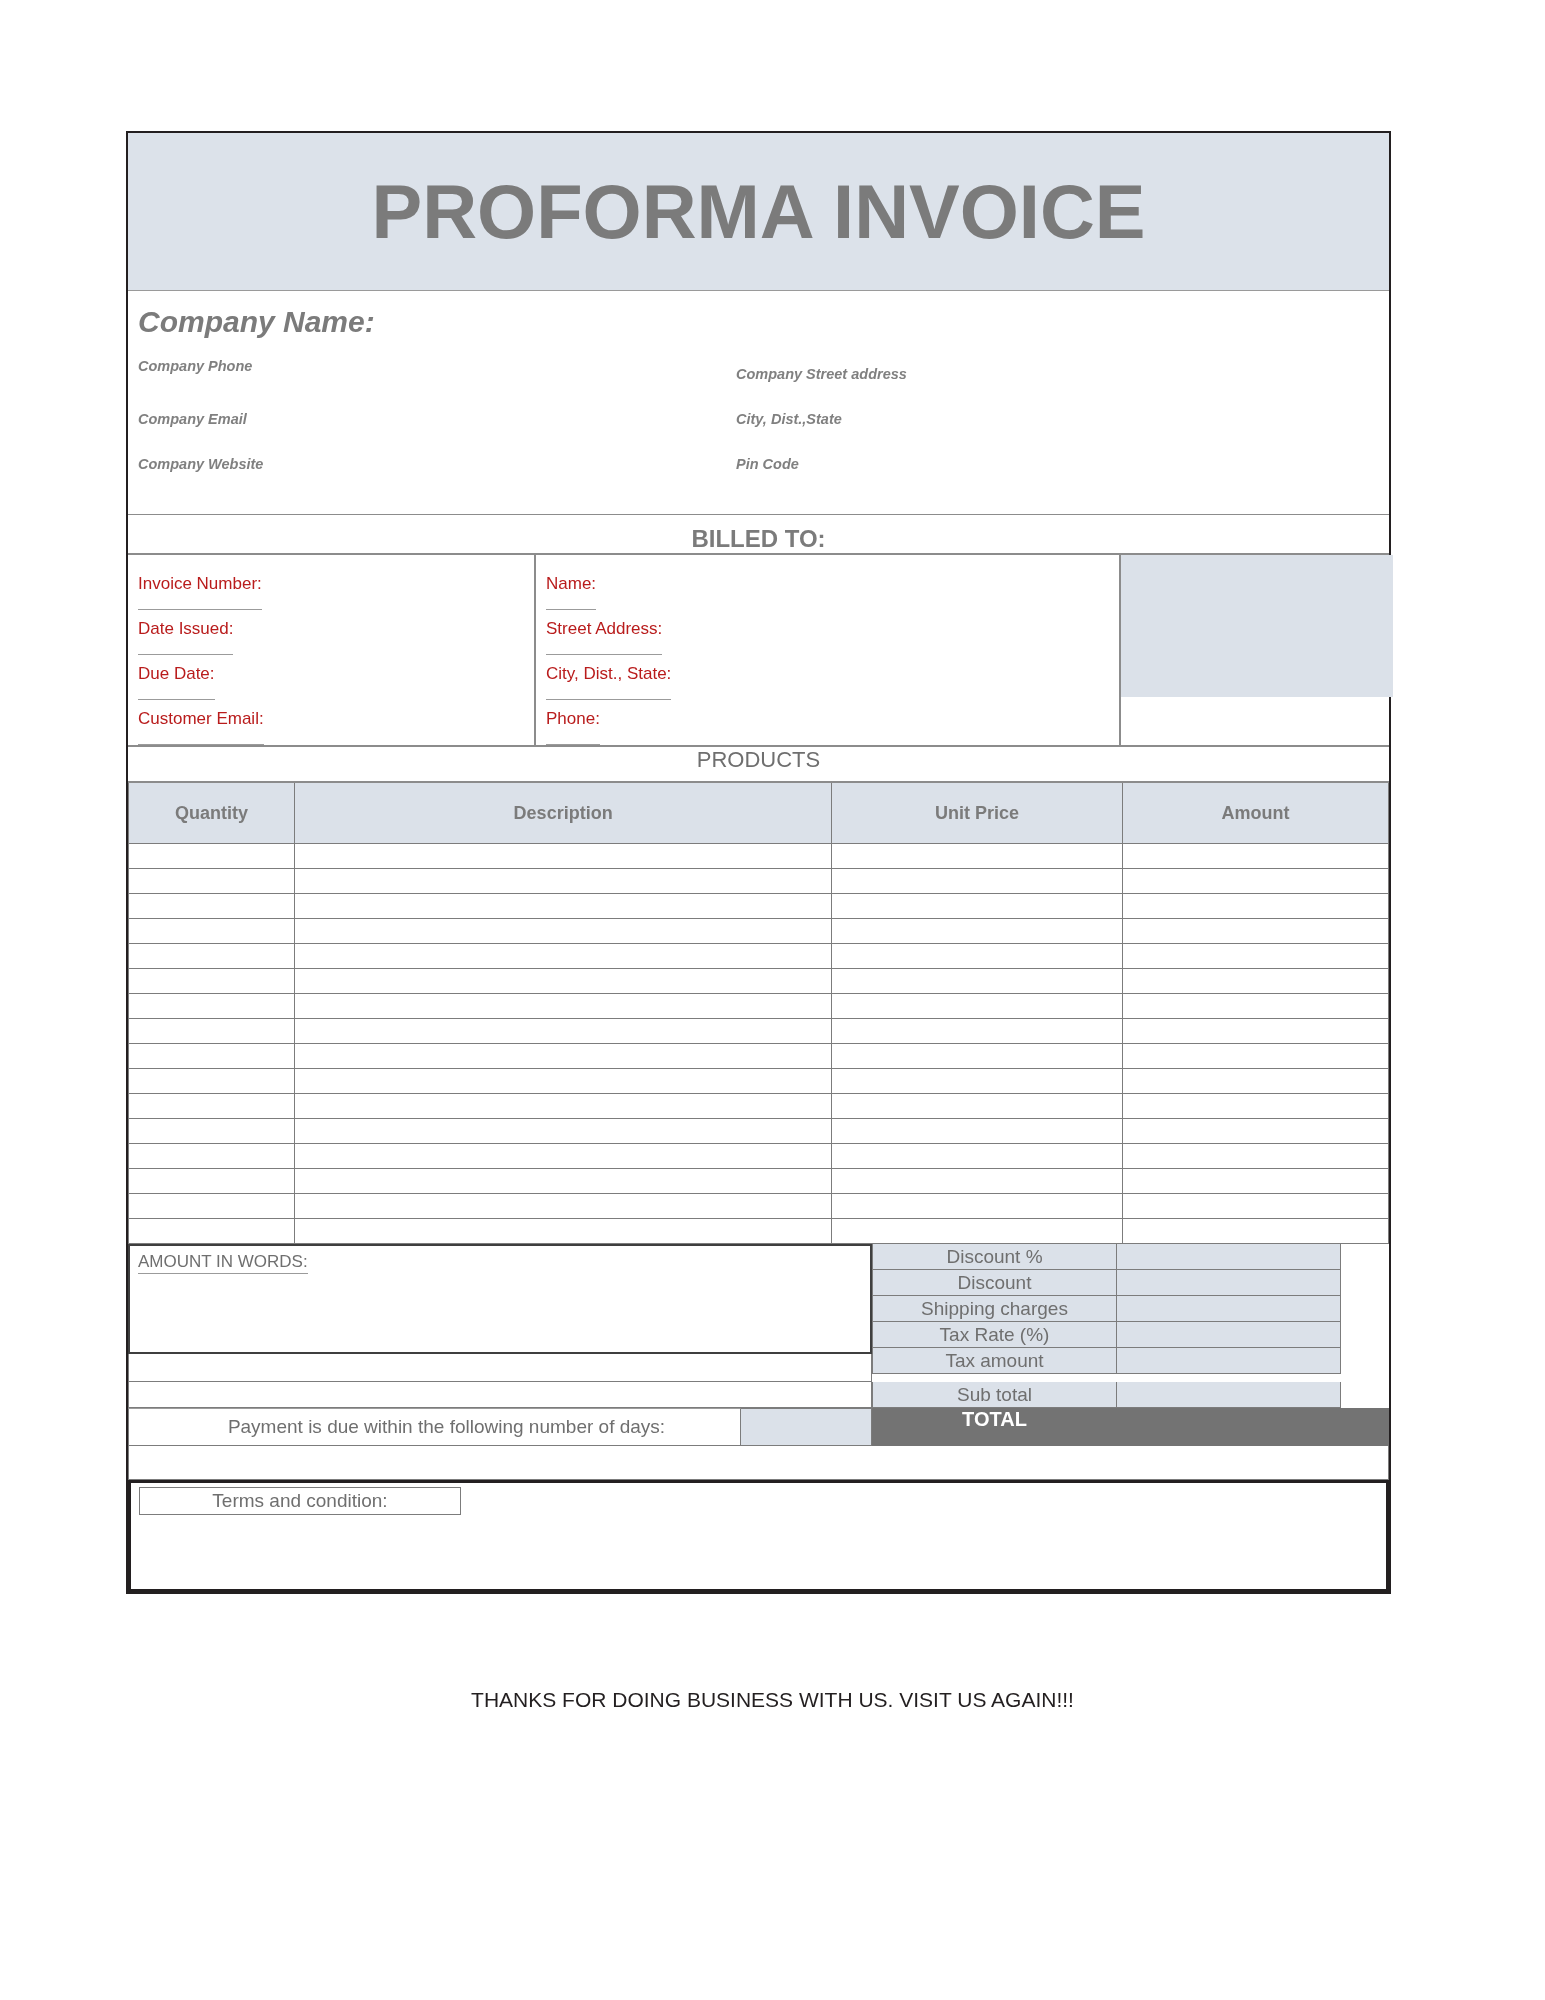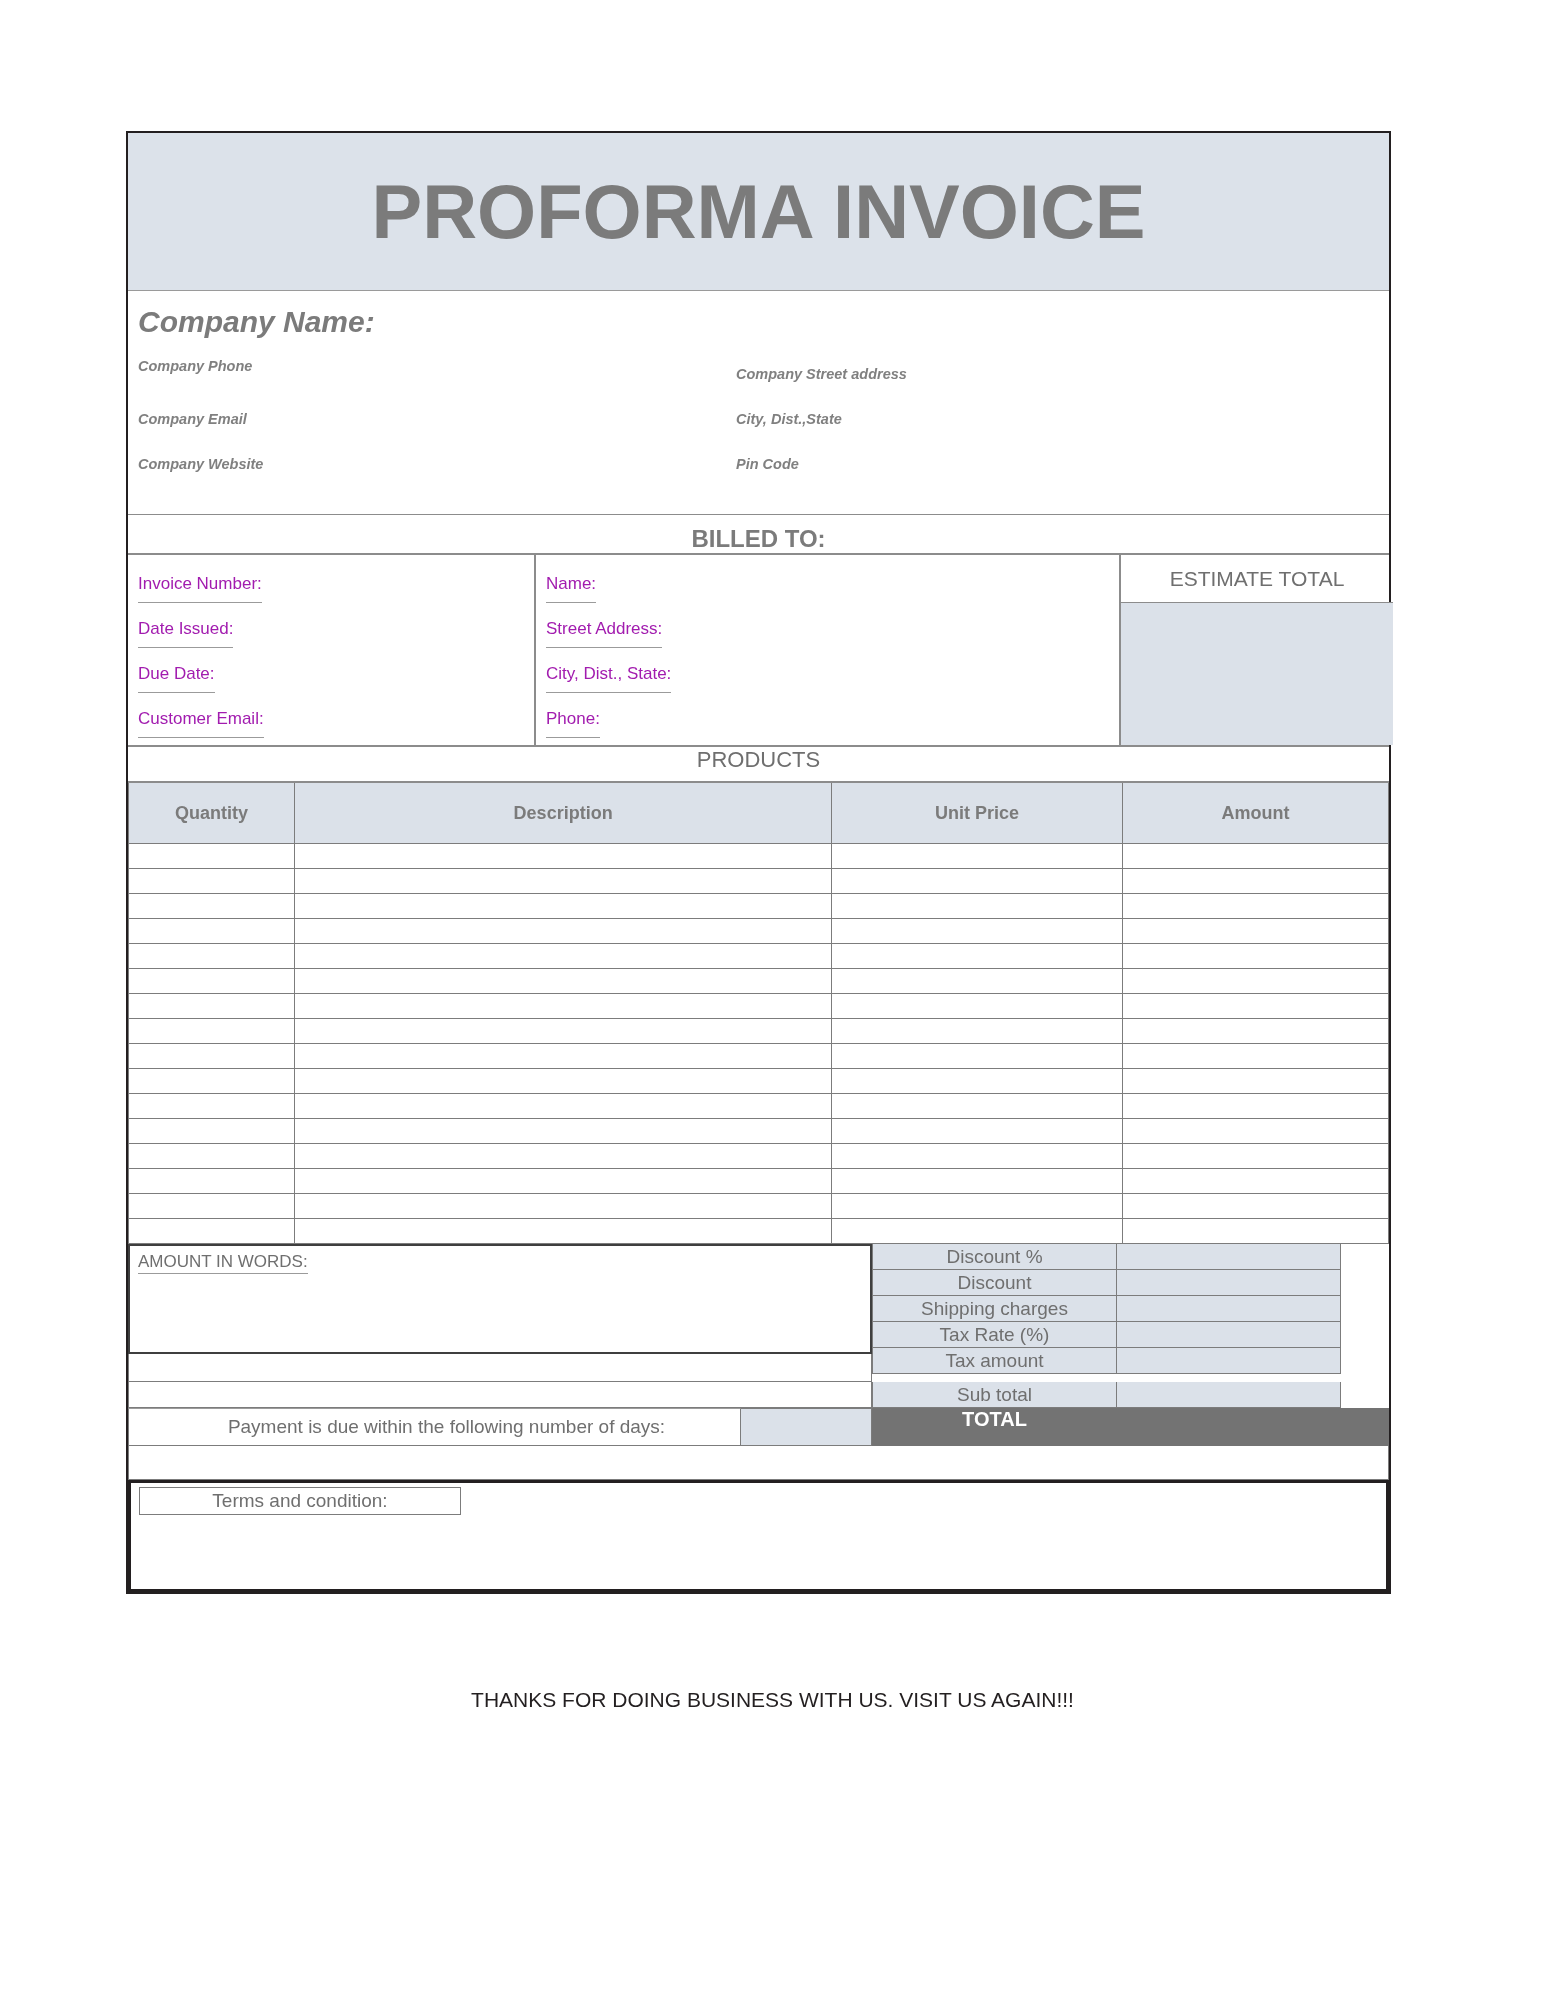--- a/index.html
+++ b/index.html
@@ -113,24 +113,24 @@
     box-sizing: border-box;
   }
   .bc-1 { left: 0; width: 406px; }
   .bc-2 { left: 406px; width: 585px; border-left: 2px solid #8c8c8c; }
   .bc-3 { left: 991px; width: 274px; border-left: 2px solid #8c8c8c; }
 
   .bfield {
     position: absolute;
     left: 10px;
     font-size: 17px;
-    color: #a21caf;
+    color: #b91c1c;
     white-space: nowrap;
     border-bottom: 1px solid #9b9b9b;
-    padding-bottom: 8px;
+    padding-bottom: 15px;
     line-height: 1.1;
   }
   .bf1 { top: 20px; }
   .bf2 { top: 65px; }
   .bf3 { top: 110px; }
   .bf4 { top: 155px; }
 
   .estimate-head {
     height: 48px;
     display: flex;
@@ -379,23 +379,20 @@
         <div class="bfield bf3">Due Date:</div>
         <div class="bfield bf4">Customer Email:</div>
       </div>
       <div class="billing-col bc-2">
         <div class="bfield bf1">Name:</div>
         <div class="bfield bf2">Street Address:</div>
         <div class="bfield bf3">City, Dist., State:</div>
         <div class="bfield bf4">Phone:</div>
       </div>
       <div class="billing-col bc-3">
-        <div class="estimate-head">
-          <span>ESTIMATE TOTAL</span>
-        </div>
         <div class="estimate-value"></div>
       </div>
     </div>
 
     <div class="products-bar">
       <span class="products-title">PRODUCTS</span>
     </div>
 
     <table class="items">
       <colgroup>

